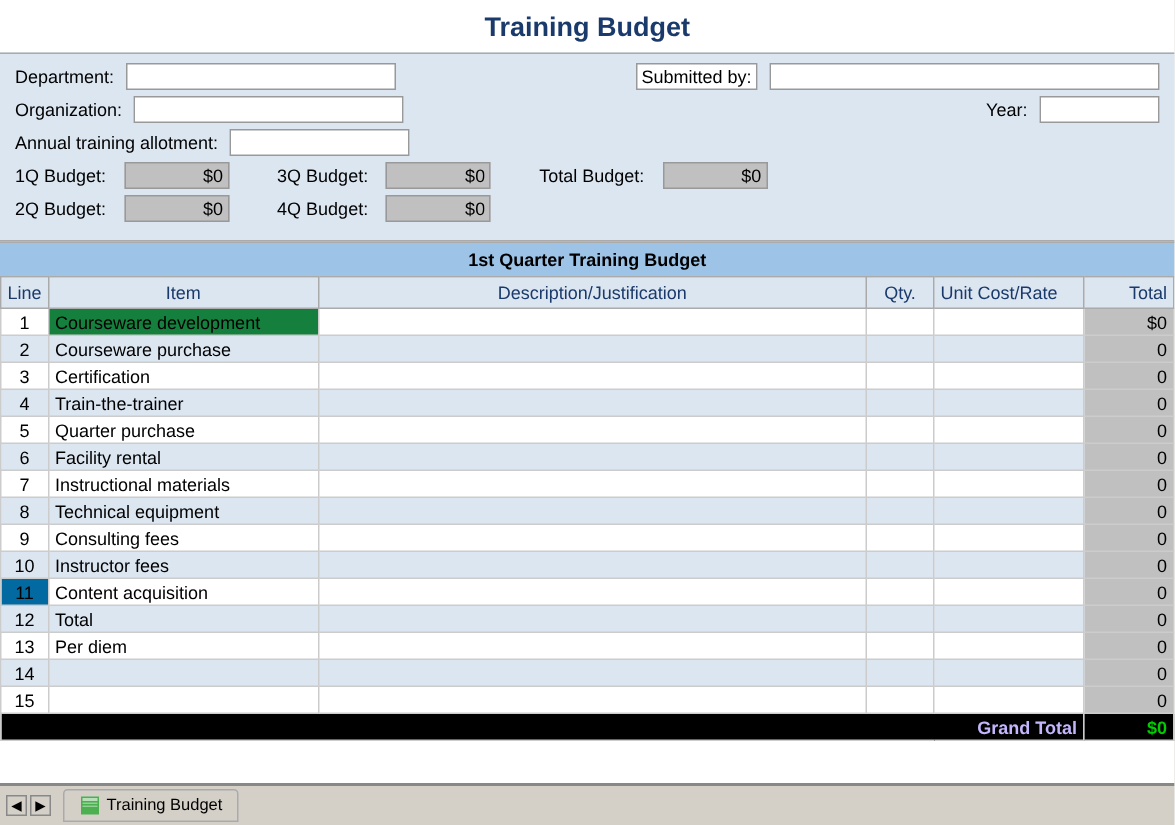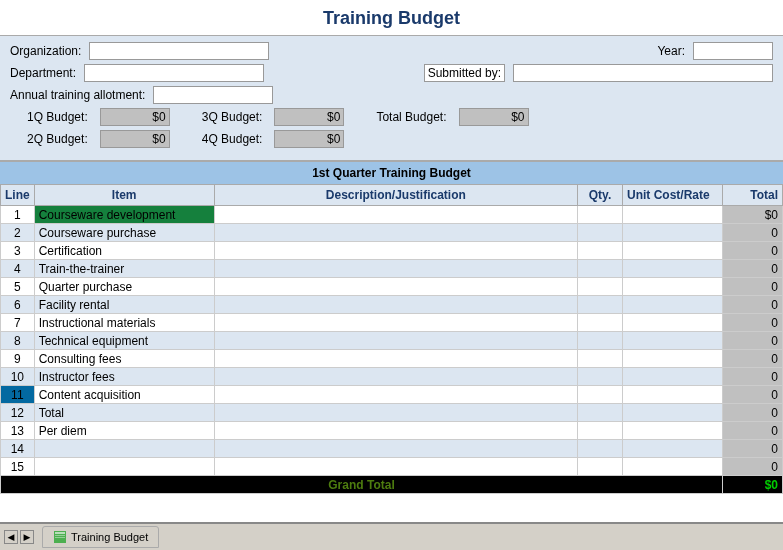--- a/index.html
+++ b/index.html
@@ -45,21 +45,20 @@
     }
     .form-input {
       border: 1px solid #999;
       background: #fff;
       height: 18px;
       padding: 1px 3px;
       font-size: 12px;
     }
     .budget-label {
       white-space: nowrap;
-      margin-left: 17px;
     }
     .budget-input {
       border: 1px solid #999;
       background: #c0c0c0;
       height: 18px;
       padding: 1px 3px;
       font-size: 12px;
       text-align: right;
       width: 70px;
     }
@@ -77,21 +76,21 @@
     }
     table {
       width: 100%;
       border-collapse: collapse;
       font-size: 12px;
     }
     thead tr th {
       background: #dce6f1;
       border: 1px solid #aaa;
       padding: 3px 4px;
-      font-weight: bold;
+      font-weight: normal;
       color: #1a3a6b;
       text-align: center;
     }
     tbody tr td {
       border: 1px solid #ccc;
       padding: 1px 4px;
       height: 18px;
     }
     tbody tr:nth-child(odd) td {
       background: #ffffff;
@@ -150,33 +149,33 @@
 </head>
 <body>
 
 <div class="window">
 
   <div class="title-bar">Training Budget</div>
 
   <div class="form-section">
 
     <div class="form-row">
+      <span class="form-label">Department:</span>
+      <input class="form-input" style="width: 180px;" type="text">
+      <span style="flex:1"></span>
+      <span class="form-label" style="border:1px solid #999; background:#fff; padding:1px 3px; height:18px; display:inline-flex; align-items:center;">Submitted by:</span>
+      <input class="form-input" style="width: 260px;" type="text">
+    </div>
+
+    <div class="form-row">
       <span class="form-label">Organization:</span>
       <input class="form-input" style="width: 180px;" type="text">
       <span style="flex:1"></span>
       <span class="form-label">Year:</span>
       <input class="form-input" style="width: 80px;" type="text">
-    </div>
-
-    <div class="form-row">
-      <span class="form-label">Department:</span>
-      <input class="form-input" style="width: 180px;" type="text">
-      <span style="flex:1"></span>
-      <span class="form-label" style="border:1px solid #999; background:#fff; padding:1px 3px; height:18px; display:inline-flex; align-items:center;">Submitted by:</span>
-      <input class="form-input" style="width: 260px;" type="text">
     </div>
 
     <div class="form-row">
       <span class="form-label">Annual training allotment:</span>
       <input class="form-input" style="width: 120px;" type="text">
     </div>
 
     <div class="form-row" style="gap:12px;">
       <span class="budget-label">1Q Budget:</span>
       <input class="budget-input" type="text" value="$0" readonly="" style="">
@@ -322,21 +321,21 @@
     </tr>
           <tr>
       <td class="col-line" style="text-align:center; background:#ffffff;">15</td>
       <td class="col-item" style="background:#ffffff;"></td>
       <td class="col-desc" style="background:#ffffff;"><input type="text" style="width: 100%; border: none; background: transparent; font-size: 12px;" value=""></td>
       <td class="col-qty" style="background:#ffffff; text-align:center;"><input type="text" style="width: 36px; border: none; background: transparent; font-size: 12px; text-align: center;" value=""></td>
       <td class="col-rate" style="background:#ffffff; text-align:right;"><input type="text" style="width: 90px; border: none; background: transparent; font-size: 12px; text-align: right;" value=""></td>
       <td class="col-total total-cell" style="text-align:right; padding-right:4px;">0</td>
     </tr>
           <tr>
-    <td colspan="5" style="text-align:center; padding-right:4px; background:#000; color:#4d7c0f; font-weight:bold;">Grand Total</td>
+    <td colspan="5" style="text-align:right; padding-right:4px; background:#000; color:#c4b5fd; font-weight:bold;">Grand Total</td>
     <td style="text-align:right; padding-right:4px; background:#000; color:#00cc00; font-weight:bold;">$0</td>
   </tr>
         </tbody>
     </table>
   </div>
 
   <div class="taskbar">
     <div class="scroll-area">
       <div class="nav-btn">◀</div>
       <div class="nav-btn">▶</div>

